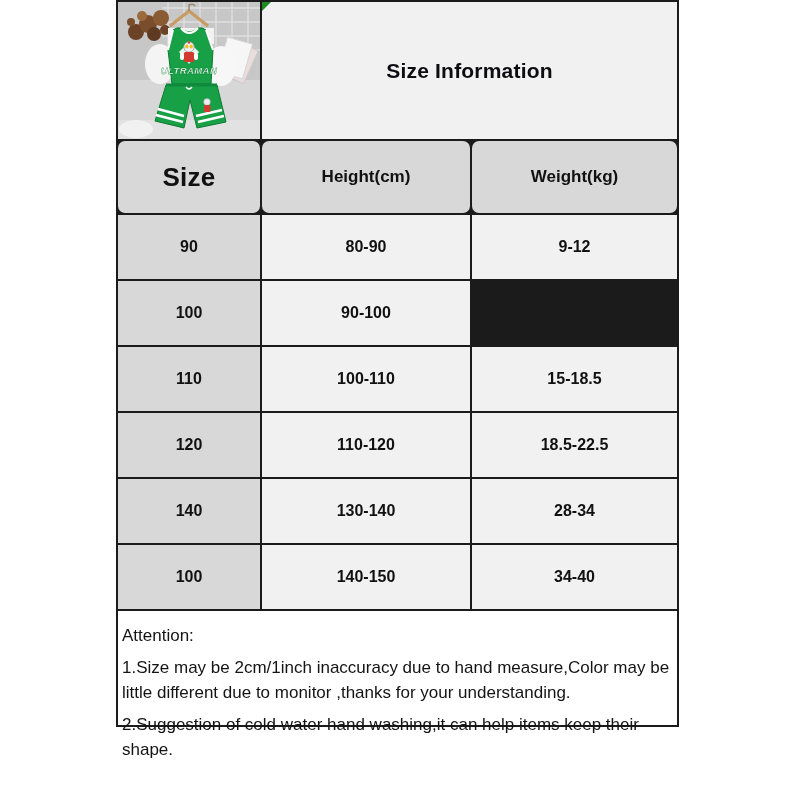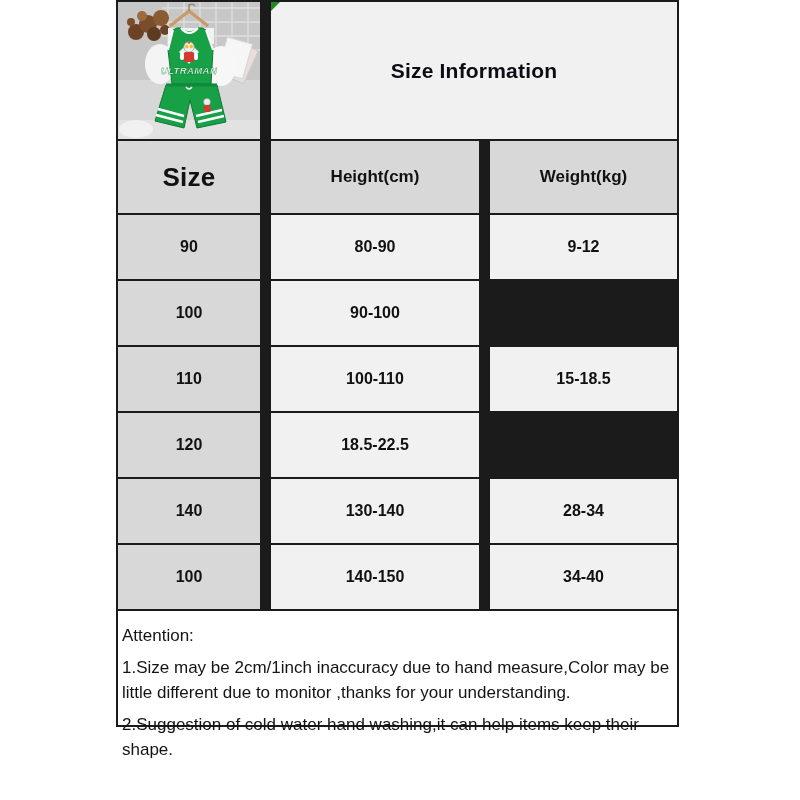--- a/index.html
+++ b/index.html
@@ -1,30 +1,30 @@
 <!DOCTYPE html>
 <html style="--border-color: #1b1b1b; --header-cell-bg: #d8d8d8; --data-cell-bg: #f1f1f1; --panel-bg: #ffffff; --corner-green: #1f8a1f; --jersey-green: #18a047;"><head>
 <meta charset="utf-8">
 <style>
   html,body{margin:0;padding:0;background:#ffffff;width:800px;height:800px;overflow:hidden;
     font-family:"Liberation Sans","DejaVu Sans",sans-serif;color:#111;}
   .sheet{position:absolute;left:116px;top:0;width:563px;box-sizing:border-box;
     background:var(--border-color,#1b1b1b);padding:2px;display:flex;flex-direction:column;gap:2px;}
-  .row{display:grid;gap:11px;background:var(--border-color,#1b1b1b);}
+  .row{display:grid;gap:2px;background:var(--border-color,#1b1b1b);}
   .top-row{grid-template-columns:142px 1fr;height:137px;}
   .head-row{grid-template-columns:142px 208px 1fr;height:72px;}
   .data-row{grid-template-columns:142px 208px 1fr;height:64px;}
   .cell{display:flex;align-items:center;justify-content:center;overflow:hidden;}
   .photo-cell{background:#c7c7c7;padding:0;}
   .photo-cell svg{display:block;width:100%;height:100%;}
   .title-cell{position:relative;background:var(--data-cell-bg,#f1f1f1);}
   .title-cell h1{margin:0;font-size:21px;font-weight:bold;letter-spacing:0.2px;color:#0c0c12;}
   .corner-triangle{position:absolute;left:0;top:0;width:0;height:0;
     border-top:9px solid var(--corner-green,#1f8a1f);border-right:9px solid transparent;}
-  .hcell{background:var(--header-cell-bg,#d8d8d8);font-weight:bold;font-size:17px;}
+  .hcell{background:var(--header-cell-bg,#d8d8d8);font-weight:bold;font-size:17px;border-radius:7px;}
   .hcell.size-col{font-size:26px;letter-spacing:0.3px;}
   .size-cell{background:var(--header-cell-bg,#d8d8d8);font-weight:bold;font-size:16px;}
   .data-cell{background:var(--data-cell-bg,#f1f1f1);font-weight:bold;font-size:16px;}
   .attention{height:114px;background:var(--panel-bg,#ffffff);box-sizing:border-box;
     padding:5px 6px 0 4px;font-size:17px;line-height:25px;color:#141414;text-align:left;}
   .attention div{white-space:normal;margin-top:7px;}
 </style>
 </head>
 <body>
 
@@ -127,20 +127,21 @@
     <div class="cell size-cell">100</div>
     <div class="cell data-cell">90-100</div>
   </div>
   <div class="row data-row">
     <div class="cell size-cell">110</div>
     <div class="cell data-cell">100-110</div>
     <div class="cell data-cell">15-18.5</div>
   </div>
   <div class="row data-row">
     <div class="cell size-cell">120</div>
+    <div class="cell data-cell">110-120</div>
     <div class="cell data-cell">18.5-22.5</div>
   </div>
   <div class="row data-row">
     <div class="cell size-cell">140</div>
     <div class="cell data-cell">130-140</div>
     <div class="cell data-cell">28-34</div>
   </div>
   <div class="row data-row">
     <div class="cell size-cell">100</div>
     <div class="cell data-cell">140-150</div>

